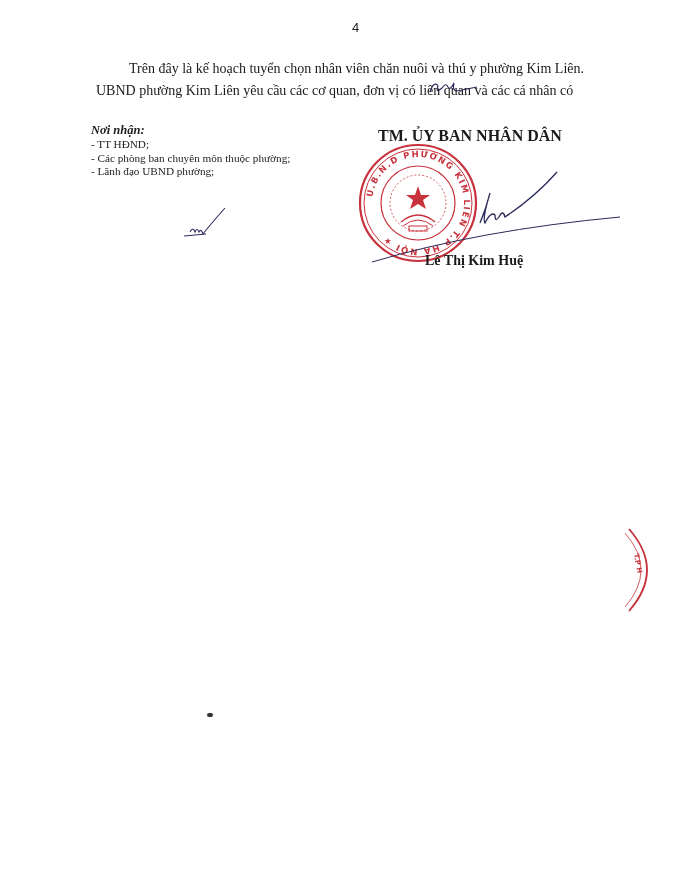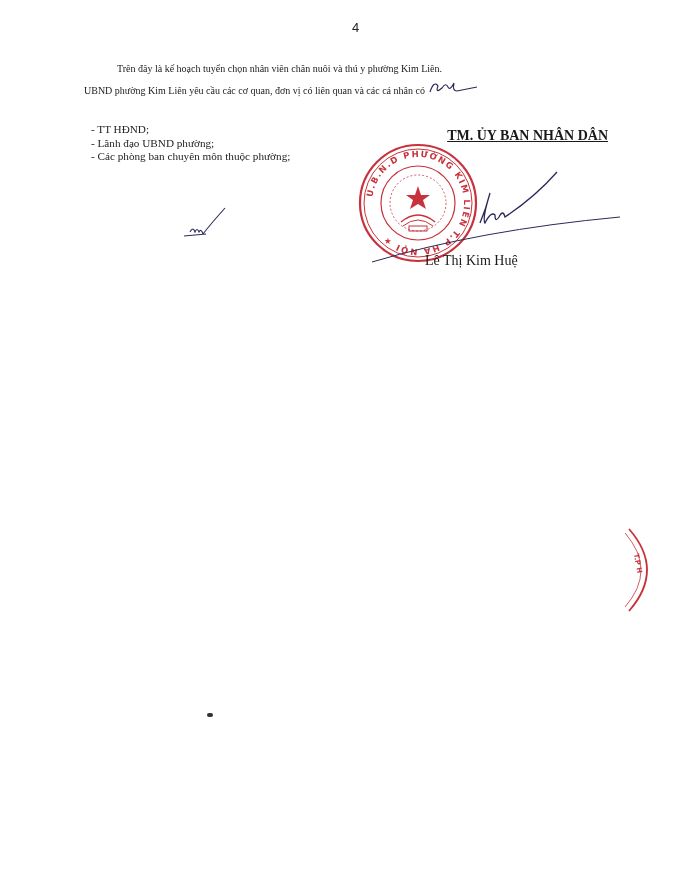--- a/index.html
+++ b/index.html
@@ -5,56 +5,57 @@
     html, body { margin: 0; padding: 0; background: #ffffff; }
     body {
       width: 673px; height: 891px; position: relative; overflow: hidden;
       font-family: "Liberation Serif", "DejaVu Serif", serif; color: #1a1a1a;
     }
     .page-number {
       position: absolute; left: 352px; top: 20px; font-size: 13px;
       font-family: "Liberation Sans", sans-serif; color: #222;
     }
     .para {
-      position: absolute; left: 84px; top: 58px; width: 573px;
-      font-size: 10px; line-height: 22px; text-align: justify; color: #1a1a1a;
+      position: absolute; left: 96px; top: 58px; width: 573px;
+      font-size: 14px; line-height: 22px; text-align: justify; color: #1a1a1a;
     }
     .para .line { display: block; white-space: nowrap; }
     .para .line.first { text-indent: 33px; }
     .recipients {
       position: absolute; left: 91px; top: 123px; font-size: 11.2px; line-height: 13.5px; color: #222;
     }
     .recipients .title { font-weight: bold; font-style: italic; font-size: 12.5px; line-height: 15px; }
     .recipients .item { display: block; white-space: nowrap; }
     .sign-block {
-      position: absolute; left: 378px; top: 127px; width: 230px; text-align: right;
-      font-weight: bold; font-size: 14px; line-height: 17px; color: #1a1a1a; text-decoration: underline;
+      position: absolute; left: 378px; top: 127px; width: 230px; text-align: left;
+      font-weight: bold; font-size: 16px; line-height: 17px; color: #1a1a1a;
     }
     .signer-name {
-      position: absolute; left: 425px; top: 253px; font-weight: normal; font-size: 14px; color: #1a1a1a;
+      position: absolute; left: 425px; top: 253px; font-weight: bold; font-size: 14px; color: #1a1a1a;
     }
     .stamp { position: absolute; left: 357px; top: 142px; width: 122px; height: 122px; }
     .sig-svg { position: absolute; left: 0; top: 0; width: 673px; height: 891px; pointer-events: none; }
     .edge-stamp { position: absolute; left: 625px; top: 525px; width: 48px; height: 90px; }
     .speck { position: absolute; left: 207px; top: 713px; width: 6px; height: 4px; background: #333; border-radius: 2px; }
   </style>
 </head>
 <body>
 
 <div class="page-number">4</div>
 
 <div class="para">
   <span class="line first">Trên đây là kế hoạch tuyển chọn nhân viên chăn nuôi và thú y phường Kim Liên.</span>
   <span class="line">UBND phường Kim Liên yêu cầu các cơ quan, đơn vị có liên quan và các cá nhân có</span>
 </div>
 
 <div class="recipients">
+  <span class="item title">Nơi nhận:</span>
   <span class="item">- TT HĐND;</span>
+  <span class="item">- Các phòng ban chuyên môn thuộc phường;</span>
   <span class="item">- Lãnh đạo UBND phường;</span>
-  <span class="item">- Các phòng ban chuyên môn thuộc phường;</span>
 </div>
 
 <div class="sign-block">
   <div>TM. ỦY BAN NHÂN DÂN</div>
 </div>
 
 <svg class="stamp" viewBox="0 0 122 122">
   <defs>
     <path id="stampArc" d="M 61 61 m -46 0 a 46 46 0 1 1 92 0 a 46 46 0 1 1 -92 0"></path>
   </defs>

